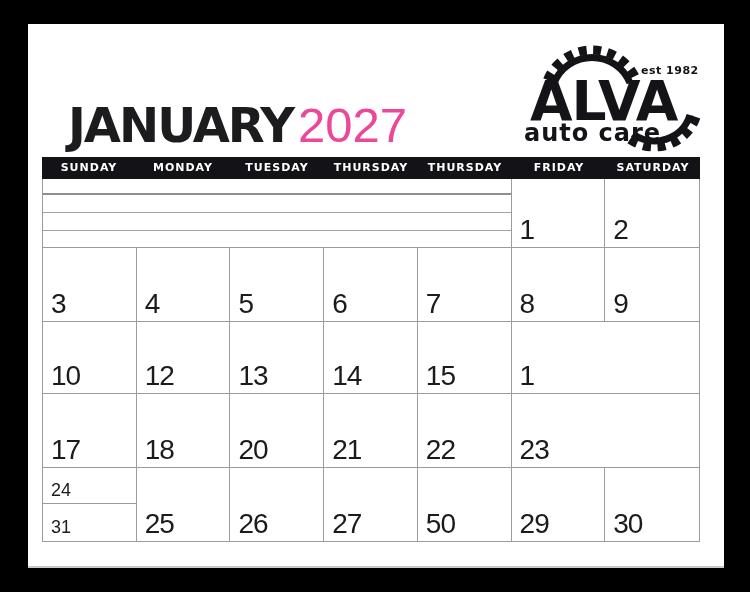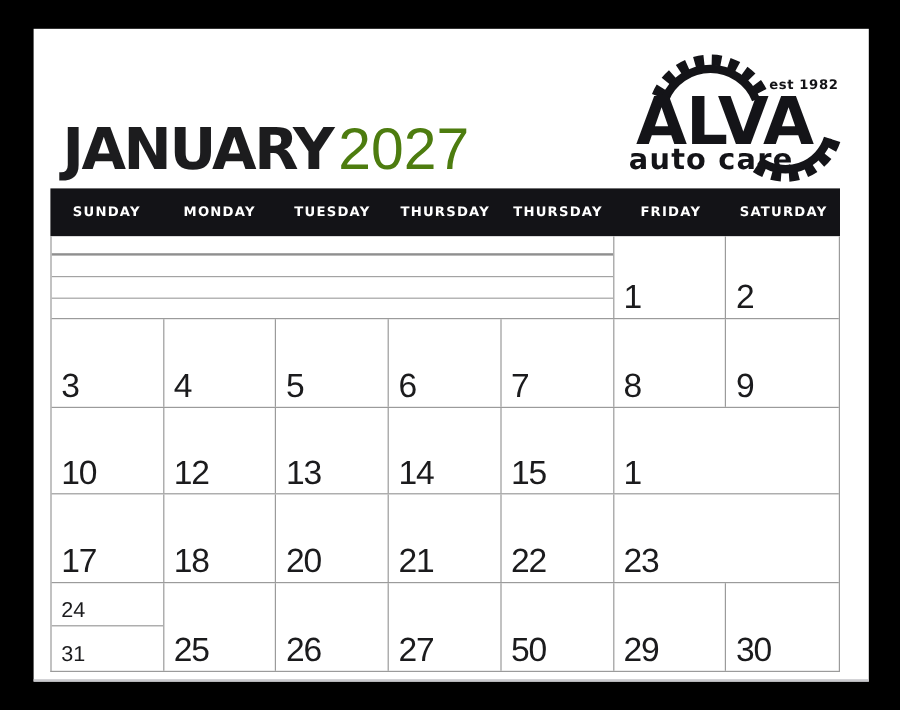--- a/index.html
+++ b/index.html
@@ -14,47 +14,47 @@
     background:#ffffff;
     border-bottom:2px solid #c9c9cd;
   }
   
   .title {
     position:absolute; left:24px; top:77px; line-height:1;
     white-space:nowrap; color:#1c1c1e;
   }
   .title .month {
     font-family:"DejaVu Sans", sans-serif;
-    font-weight:700; font-size:48px; letter-spacing:-2px;
+    font-weight:700; font-size:48px; letter-spacing:-2px;margin-left:16px;
   }
   .title .year {
     font-family:"Liberation Sans", sans-serif;
     font-weight:400; font-size:49px; letter-spacing:0; margin-left:5px;
-    color:#4d7c0f;
+    color:#ec4899;
   }
   
   .logo { position:absolute; left:494px; top:22px; width:180px; height:126px; color:#141418; }
   .logo svg { position:absolute; left:0; top:0; overflow:visible; }
   .logo .brand {
     position:absolute; left:8px; top:28px; line-height:1;
     font-weight:700; font-size:55px; letter-spacing:-1px;
   }
   .logo .tagline {
     position:absolute; left:2px; top:75px; line-height:1;
     font-weight:700; font-size:24px; letter-spacing:1px;
   }
   .logo .est {
     position:absolute; left:119px; top:19px; line-height:1;
     font-weight:700; font-size:11px; letter-spacing:0.5px;
   }
   
   .cal { position:absolute; left:14px; top:133px; width:658px; }
   .cal-head {
     display:grid; grid-template-columns:repeat(7,1fr);
-    height:40px; background:#131317; align-items:center;
+    height:22px; background:#131317; align-items:center;
   }
   .hcell {
     text-align:center; color:#ffffff;
     font-size:11px; font-weight:700; letter-spacing:1px; line-height:22px;
   }
   .cal-body { border:1px solid #9b9b9b; border-top:none; box-sizing:border-box; background:#fff; }
   .row { display:grid; grid-template-columns:repeat(7,1fr); border-bottom:1px solid #9b9b9b; }
   .row:last-child { border-bottom:none; }
   .r1 { height:68px; } .r2 { height:73px; } .r3 { height:71px; }
   .r4 { height:73px; } .r5 { height:73px; }

